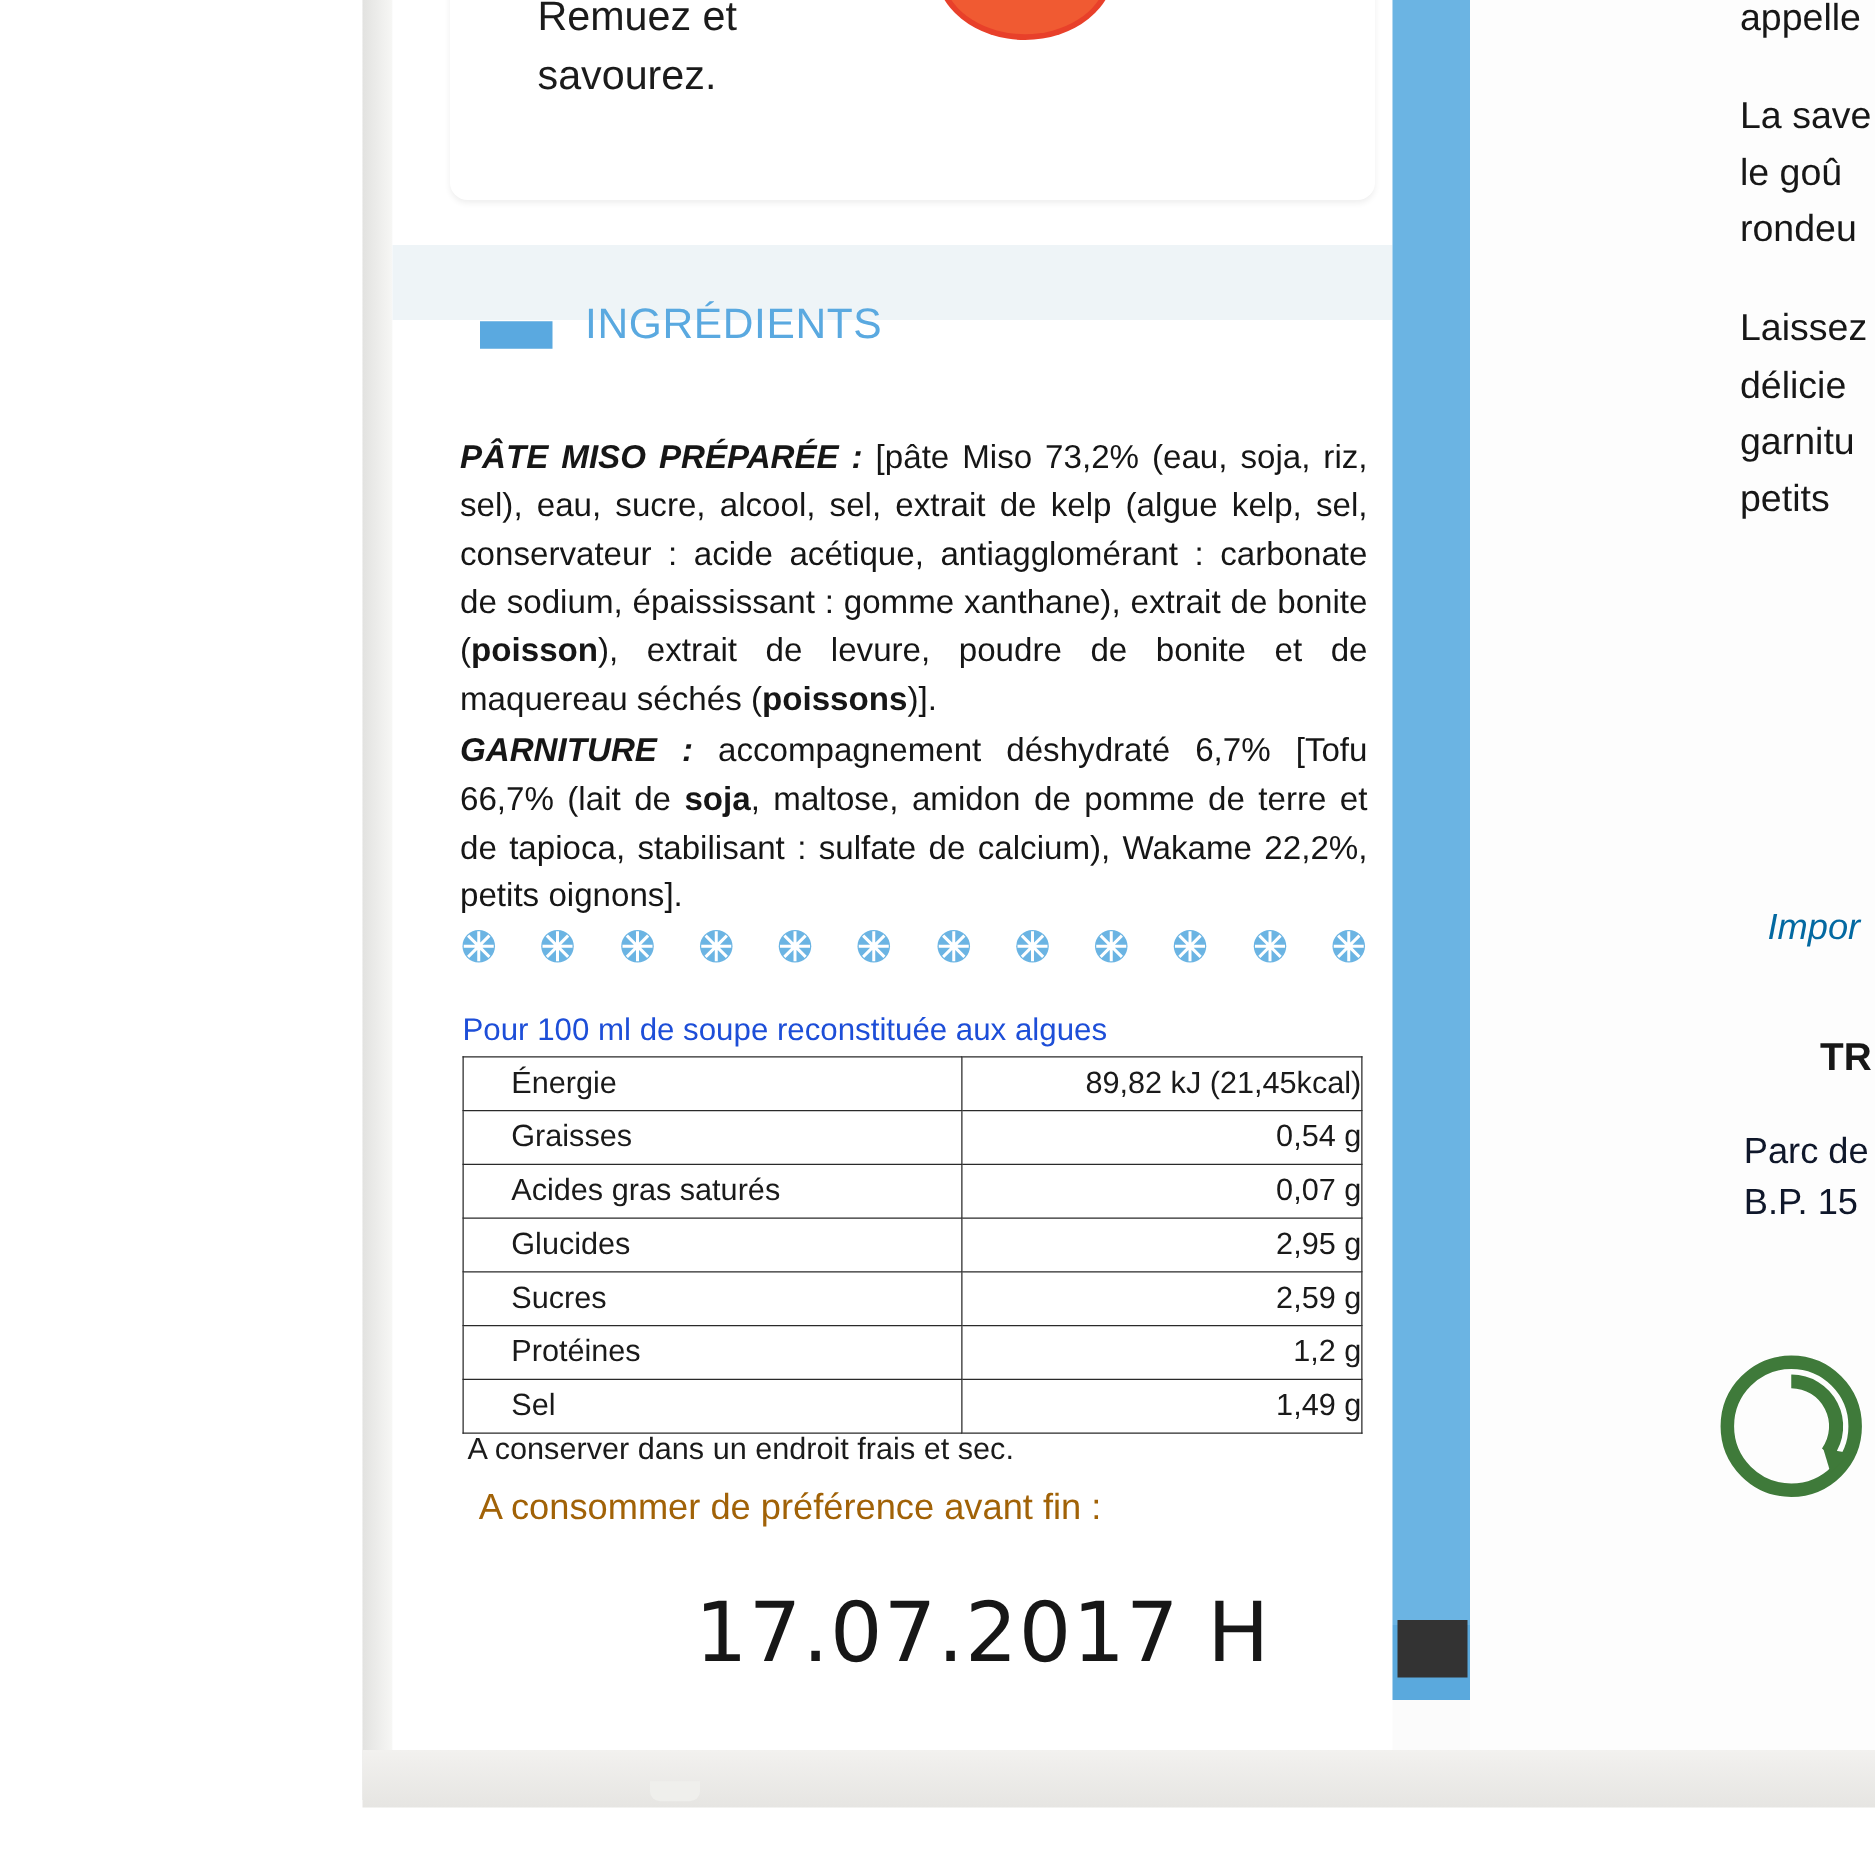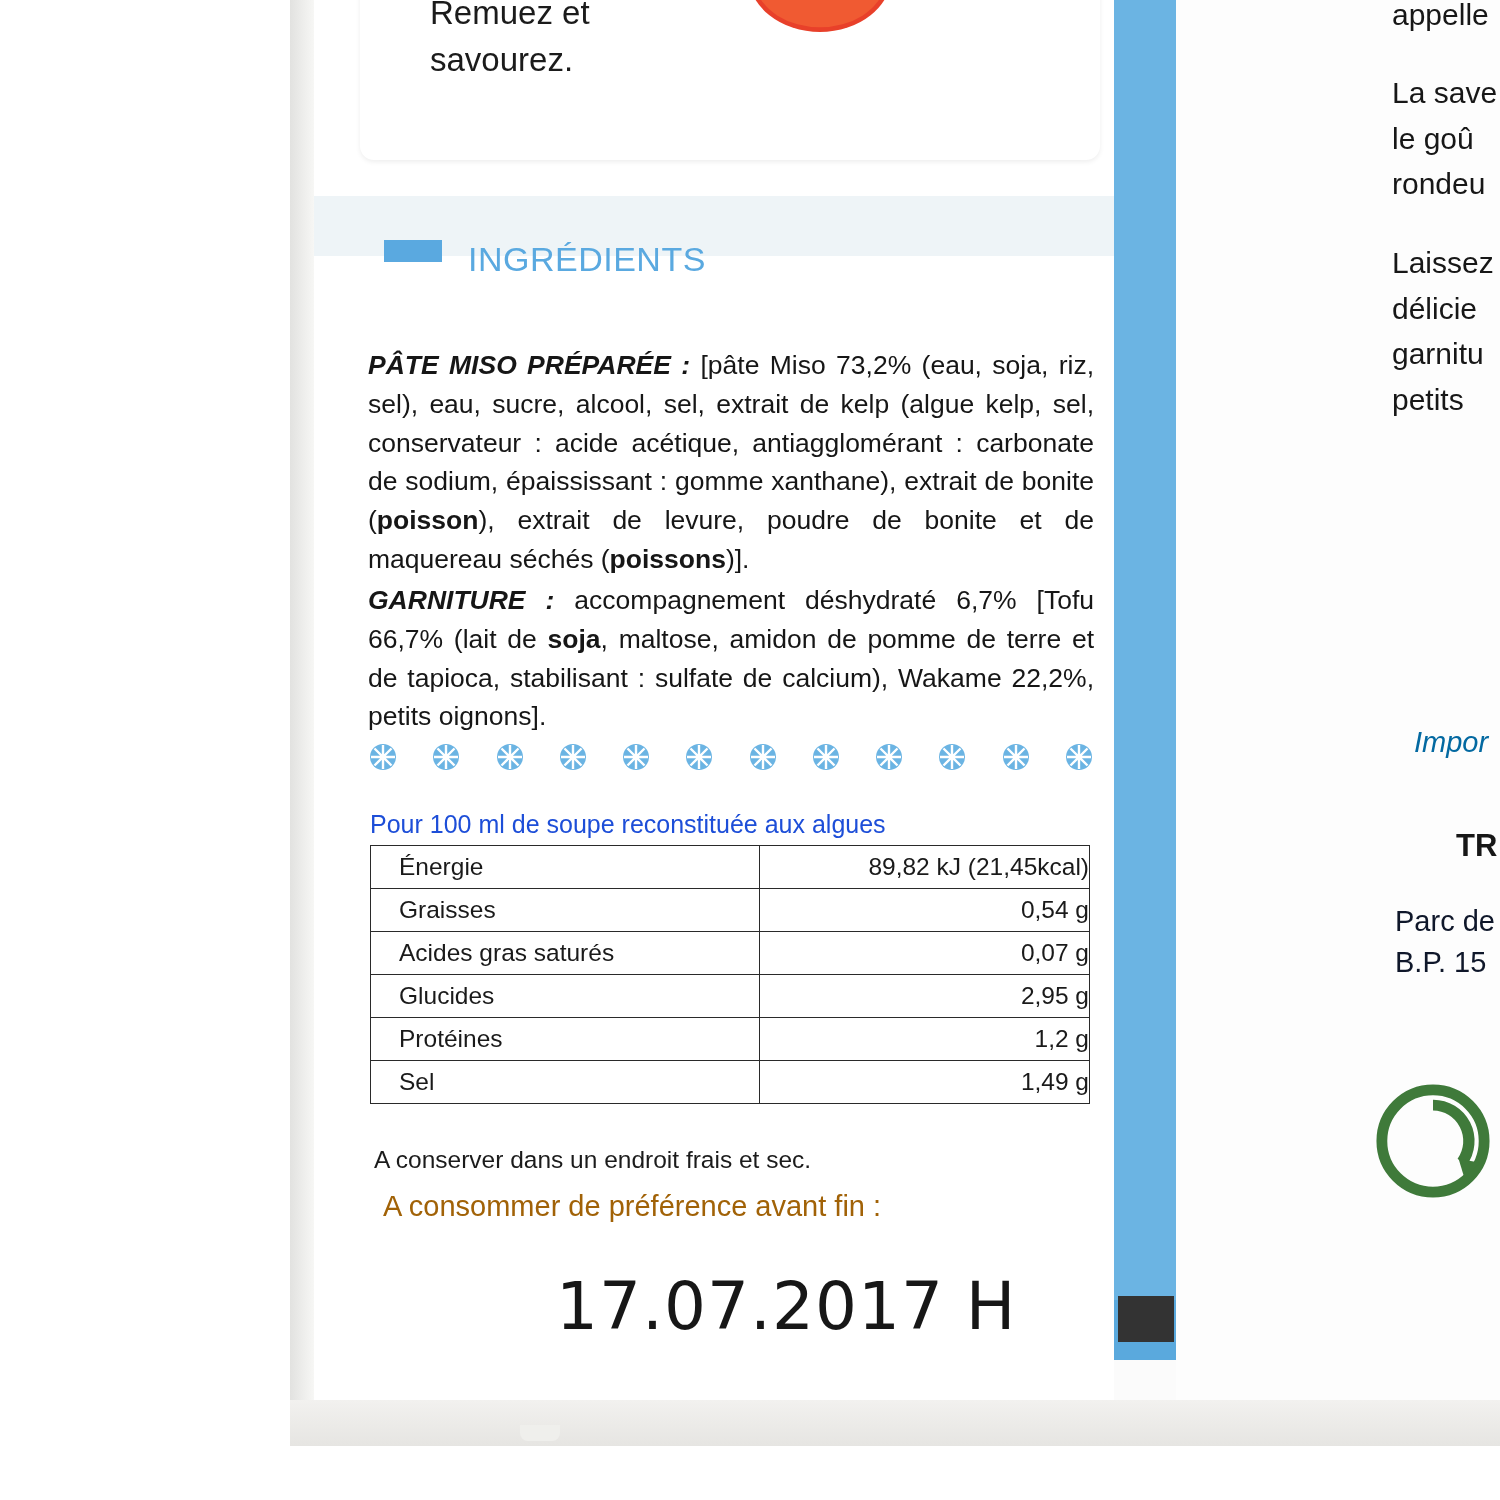--- a/index.html
+++ b/index.html
@@ -128,21 +128,21 @@
     width: 170px;
     height: 140px;
   }
 
   
   .head-row {
     position: absolute;
     left: 368px;
     top: 240px;
     display: flex;
-    align-items: flex-start;
+    align-items: flex-end;
     gap: 26px;
     padding-left: 16px;
   }
   .head-dash {
     width: 58px;
     height: 22px;
     background: #5aa9e0;
   }
   .head-text {
     font-size: 34px;
@@ -197,21 +197,21 @@
     width: 720px;
     border-collapse: collapse;
     font-size: 24.5px;
   }
   table.nut td {
     border: 1.6px solid #2a2a2a;
     padding: 7px 0 7px 0;
     height: 28px;
   }
   table.nut td.k {
-    padding-left: 28px;
+    padding-left: 38px;
     width: 360px;
   }
   table.nut td.v {
     text-align: right;
   }
 
   .conserver {
     position: absolute;
     left: 374px;
     top: 1146px;
@@ -396,20 +396,24 @@
       </tr>
       <tr>
         <td class="k">Acides gras saturés</td>
         <td class="v">0,07 g</td>
       </tr>
       <tr>
         <td class="k">Glucides</td>
         <td class="v">2,95 g</td>
       </tr>
       <tr>
+        <td class="k">Sucres</td>
+        <td class="v">2,59 g</td>
+      </tr>
+      <tr>
         <td class="k">Protéines</td>
         <td class="v">1,2 g</td>
       </tr>
       <tr>
         <td class="k">Sel</td>
         <td class="v">1,49 g</td>
       </tr>
     </tbody>
 </table>
 

